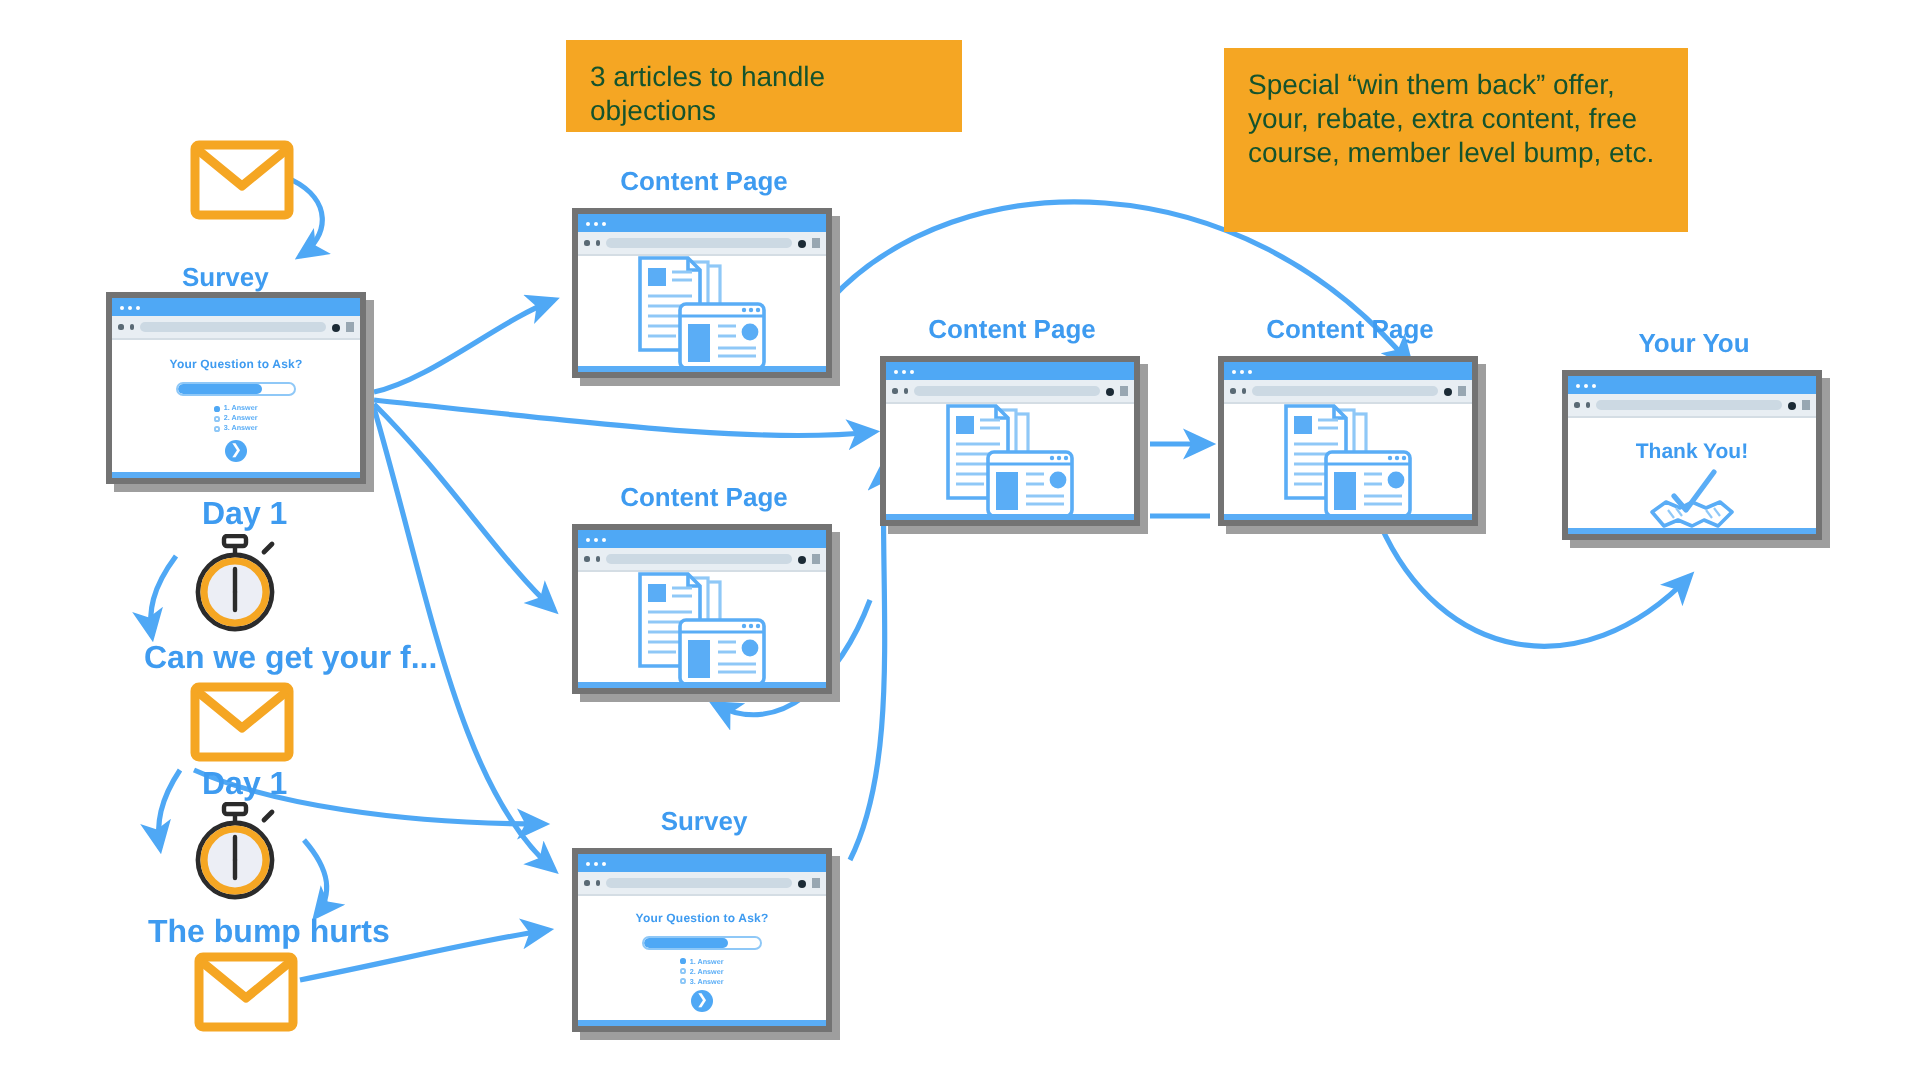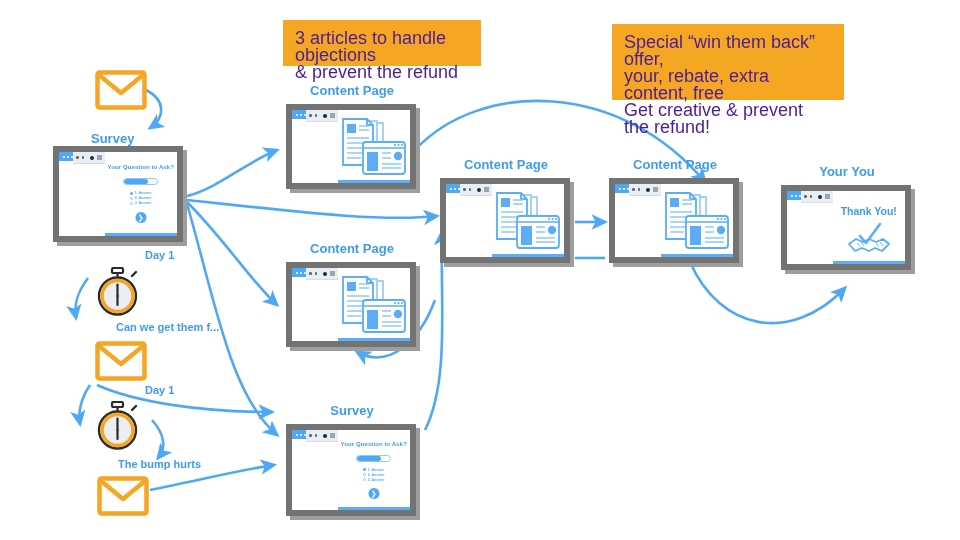--- a/index.html
+++ b/index.html
@@ -6,41 +6,41 @@
   body{
     width:960px;height:540px;background:#ffffff;overflow:hidden;
     font-family:"Liberation Sans","DejaVu Sans",sans-serif;
     position:relative;
   }
   #canvas{position:absolute;inset:0;width:960px;height:540px;}
   .svg-layer{position:absolute;left:0;top:0;width:960px;height:540px;pointer-events:none;}
 
   
   .note{
-    position:absolute;background:#F5A623;color:#4c1d95;
-    font-size:18px;line-height:17px;padding:10px 12px;
+    position:absolute;background:#F5A623;color:#14532d;
+    font-size:14px;line-height:17px;padding:10px 12px;
     box-sizing:border-box;font-weight:400;
   }
 
   
   .wtitle{
     position:absolute;color:#3E9BF0;font-weight:bold;font-size:13px;
     text-align:center;white-space:nowrap;
   }
 
   
   .win{position:absolute;box-sizing:border-box;}
   .win .shadow{
     position:absolute;left:4px;top:4px;right:-4px;bottom:-4px;
     background:#9e9e9e;
   }
   .win .frame{
     position:absolute;inset:0;background:#ffffff;
-    border:6px solid #737373;box-sizing:border-box;
-    display:flex;flex-direction:row;overflow:hidden;
+    border:3px solid #737373;box-sizing:border-box;
+    display:flex;flex-direction:column;overflow:hidden;
   }
   .win .titlebar{
     height:9px;background:#4FA8F5;flex:0 0 auto;
     display:flex;align-items:center;padding-left:4px;gap:2px;
   }
   .win .titlebar i{width:2px;height:2px;background:#ffffff;display:block;border-radius:50%;}
   .win .toolbar{
     height:11px;background:#e8eef3;flex:0 0 auto;
     display:flex;align-items:center;padding:0 3px;gap:3px;
     border-bottom:1px solid #d4dde4;
@@ -92,21 +92,21 @@
   .ty-icon{position:absolute;left:50%;transform:translateX(-50%);top:40%;}
 
   
   .doc-icon{position:absolute;left:50%;top:50%;transform:translate(-50%,-50%);}
 
   
   .lbl{
     position:absolute;color:#3E9BF0;font-weight:bold;white-space:nowrap;
   }
   .lbl.big{font-size:13px;}
-  .lbl.mid{font-size:11px;margin-left:44px;}
+  .lbl.mid{font-size:16px;}
 
   .ico-abs{position:absolute;}
 </style>
 </head>
 <body>
 
 <div id="canvas">
 
   <svg class="svg-layer" viewBox="0 0 960 540">
     <defs>
@@ -146,27 +146,26 @@
       <path d="M152,420 C166,436 166,448 158,458"></path>
     </g>
 
     <g fill="none" stroke="#4FA8F5" stroke-width="2.6">
       <path d="M575,258 L605,258"></path>
     </g>
   </svg>
 
   <div class="note" style="left:283px;top:20px;width:198px;height:46px;">
     <div>3 articles to handle objections</div>
-    <div>&amp; prevent the refund</div>
-  </div>
-
-  <div class="note" style="left:612px;top:24px;width:232px;height:76px;">
+  </div>
+
+  <div class="note" style="left:612px;top:24px;width:232px;height:92px;">
     <div>Special “win them back” offer,</div>
     <div>your, rebate, extra content, free</div>
-    <div>Get creative &amp; prevent the refund!</div>
+    <div>course, member level bump, etc.</div>
   </div>
 
   <svg class="ico-abs" style="left:95px;top:70px;" width="52" height="40" viewBox="0 0 52 40">
     <rect x="2.5" y="2.5" width="47" height="35" rx="2" fill="none" stroke="#F5A623" stroke-width="4.5"></rect>
     <path d="M4,5 L26,23 L48,5" fill="none" stroke="#F5A623" stroke-width="4.5" stroke-linejoin="round"></path>
   </svg>
 
   <div class="lbl big" style="left:91px;top:131px;">Survey</div>
 
   <div class="lbl mid" style="left:101px;top:249px;">Day 1</div>
@@ -174,21 +173,21 @@
   <svg class="ico-abs" style="left:92px;top:267px;" width="52" height="50" viewBox="0 0 52 50">
     <rect x="20" y="1" width="11" height="5" rx="1.5" fill="none" stroke="#2b2b2b" stroke-width="2.2"></rect>
     <line x1="25.5" y1="6" x2="25.5" y2="10" stroke="#2b2b2b" stroke-width="2.2"></line>
     <line x1="40" y1="9" x2="44" y2="5" stroke="#2b2b2b" stroke-width="2.4" stroke-linecap="round"></line>
     <circle cx="25.5" cy="29" r="18.5" fill="#eceef5" stroke="#2b2b2b" stroke-width="2.4"></circle>
     <circle cx="25.5" cy="29" r="15.5" fill="none" stroke="#F5A623" stroke-width="3.6"></circle>
     <line x1="25.5" y1="29" x2="25.5" y2="17.5" stroke="#2b2b2b" stroke-width="2.2" stroke-linecap="round"></line>
     <line x1="25.5" y1="29" x2="25.5" y2="38" stroke="#2b2b2b" stroke-width="2.2" stroke-linecap="round"></line>
   </svg>
 
-  <div class="lbl mid" style="left:72px;top:321px;">Can we get them f...</div>
+  <div class="lbl mid" style="left:72px;top:321px;">Can we get your f...</div>
 
   <svg class="ico-abs" style="left:95px;top:341px;" width="52" height="40" viewBox="0 0 52 40">
     <rect x="2.5" y="2.5" width="47" height="35" rx="2" fill="none" stroke="#F5A623" stroke-width="4.5"></rect>
     <path d="M4,5 L26,23 L48,5" fill="none" stroke="#F5A623" stroke-width="4.5" stroke-linejoin="round"></path>
   </svg>
 
   <div class="lbl mid" style="left:101px;top:384px;">Day 1</div>
 
   <svg class="ico-abs" style="left:92px;top:401px;" width="52" height="50" viewBox="0 0 52 50">
     <rect x="20" y="1" width="11" height="5" rx="1.5" fill="none" stroke="#2b2b2b" stroke-width="2.2"></rect>

